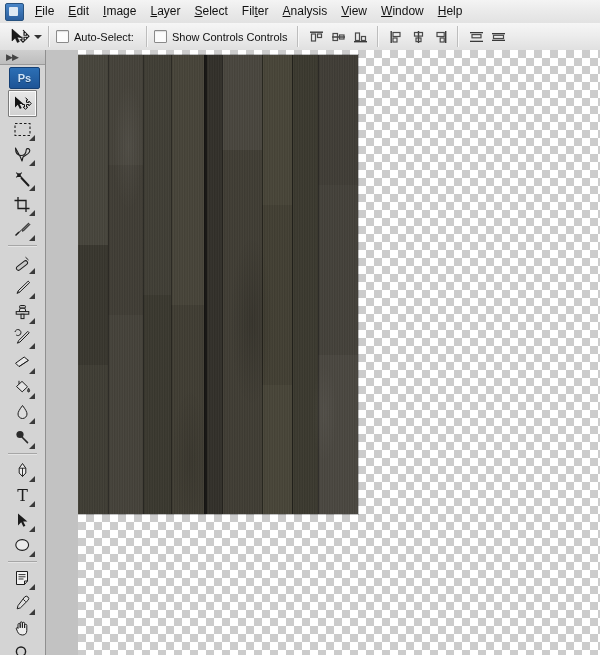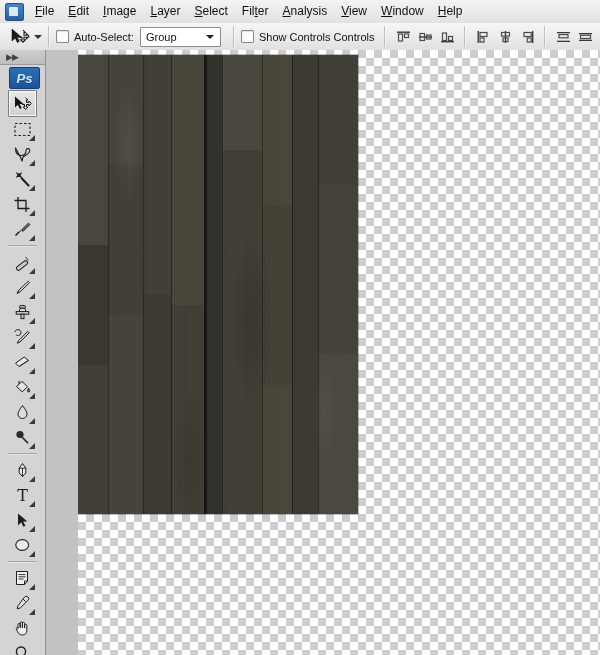--- a/index.html
+++ b/index.html
@@ -87,24 +87,23 @@
   }
   .collapse{
     position:absolute;left:5px;top:2px;width:14px;height:10px;
     display:flex;align-items:center;justify-content:center;
     font-size:9px;color:#444;letter-spacing:-1px;
   }
   .pslogo{
     position:absolute;left:9px;top:17px;width:29px;height:20px;
     background:linear-gradient(to bottom,#2c6fb5 0%,#1d5496 100%);
     border:1px solid #154075;border-radius:2px;
-    color:#cfe4f8;font-size:13px;font-weight:bold;
+    color:#cfe4f8;font-size:11px;font-weight:bold;
     display:flex;align-items:center;justify-content:center;
     text-shadow:0 1px 0 rgba(0,0,0,.35);
-    font-style:italic;
   }
   .tools{position:absolute;left:0;top:40px;width:45px;}
   .tool{
     position:relative;width:27px;height:25px;margin:0 auto 0 auto;
     display:flex;align-items:center;justify-content:center;
   }
   .tool.sel{
     background:linear-gradient(to bottom,#e8e8e8,#d0d0d0);
     border:1px solid #7b7b7b;box-shadow:inset 0 0 0 1px #fafafa;
     border-radius:1px;
@@ -196,24 +195,20 @@
           <path d="M14 3.2 L16.4 5.6 L15 5.6 L15 8.2 L17.6 8.2 L17.6 6.8 L20 9.2 L17.6 11.6 L17.6 10.2 L15 10.2 L15 12.8 L16.4 12.8 L14 15.2 L11.6 12.8 L13 12.8 L13 10.2 L10.4 10.2" fill="none" stroke="#1a1a1a" stroke-width="1.1"></path>
         </svg>
       </div>
       <div class="tp-arrow"></div>
     </div>
 
     <div class="ob-sep"></div>
 
     <div class="chk"></div>
     <div class="oblabel">Auto-Select:</div>
-    <div class="combo">
-      <span>Group</span>
-      <i class="carr"></i>
-    </div>
 
     <div class="ob-sep" style="margin-left:12px;"></div>
 
     <div class="chk"></div>
     <div class="oblabel">Show Controls Controls</div>
 
     <div class="ob-sep" style="margin-left:10px;"></div>
 
     <div class="obgroup">
       <div class="alignbtn">

